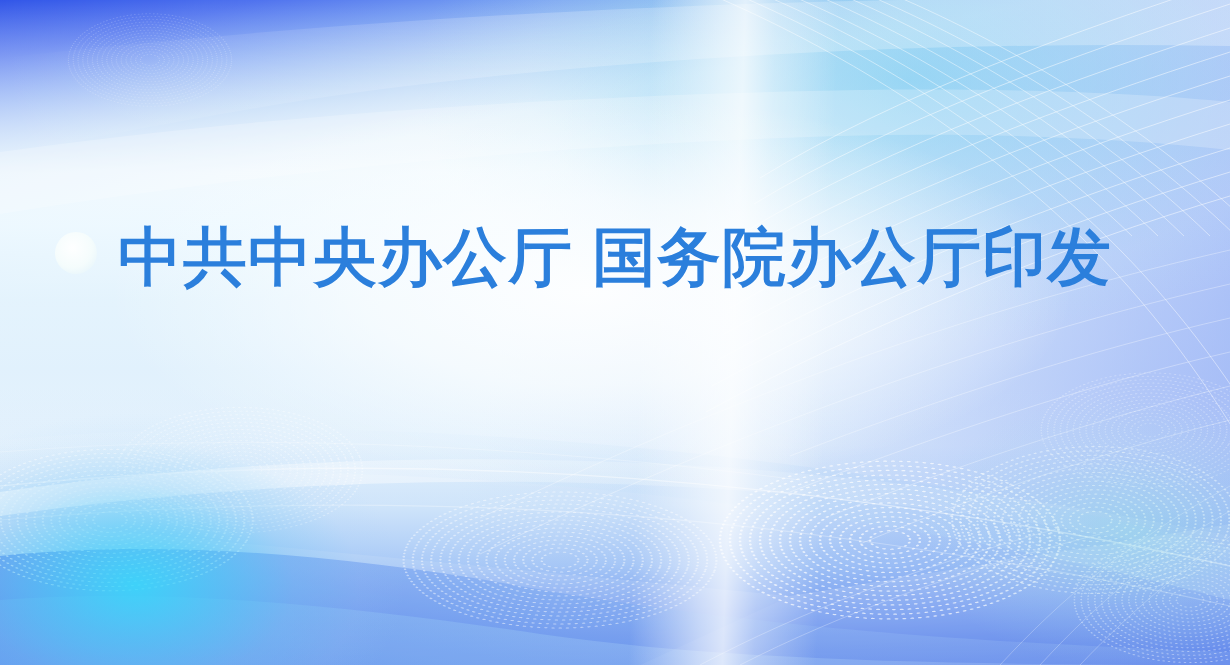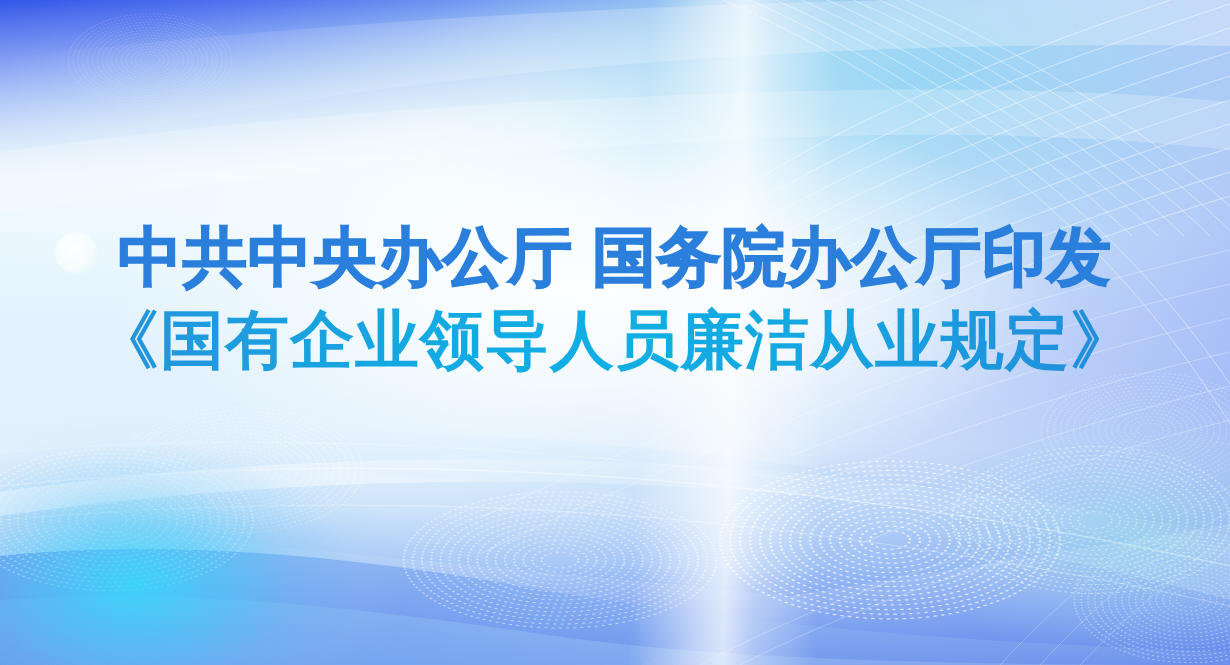--- a/index.html
+++ b/index.html
@@ -138,21 +138,21 @@
     position: absolute;
     left: 0;
     right: 0;
     top: 216px;
     text-align: center;
     z-index: 40;
   }
   .title-line {
     display: block;
     font-family: "Liberation Sans", "DejaVu Sans", sans-serif;
-    font-weight: 700;
+    font-weight: 400;
     font-size: 64px;
     line-height: 83px;
     letter-spacing: 1px;
     white-space: nowrap;
   }
   .line1 {
     color: #2b7fdc;
     -webkit-text-stroke: 1.6px #2b7fdc;
   }
   .line2 {
@@ -328,16 +328,15 @@
 
   <div class="layer bg-glow-bl"></div>
   <div class="layer bg-glow-br"></div>
   <div class="layer bg-shaft"></div>
   <div class="layer bg-halo"></div>
 
   <div class="orb"></div>
 
   <div class="title-block">
     <span class="title-line line1">中共中央办公厅 国务院办公厅印发</span>
-    <span class="title-line line2">《国有企业领导人员廉洁从业规定》</span>
   </div>
 
 </div>
 
 </body></html>

